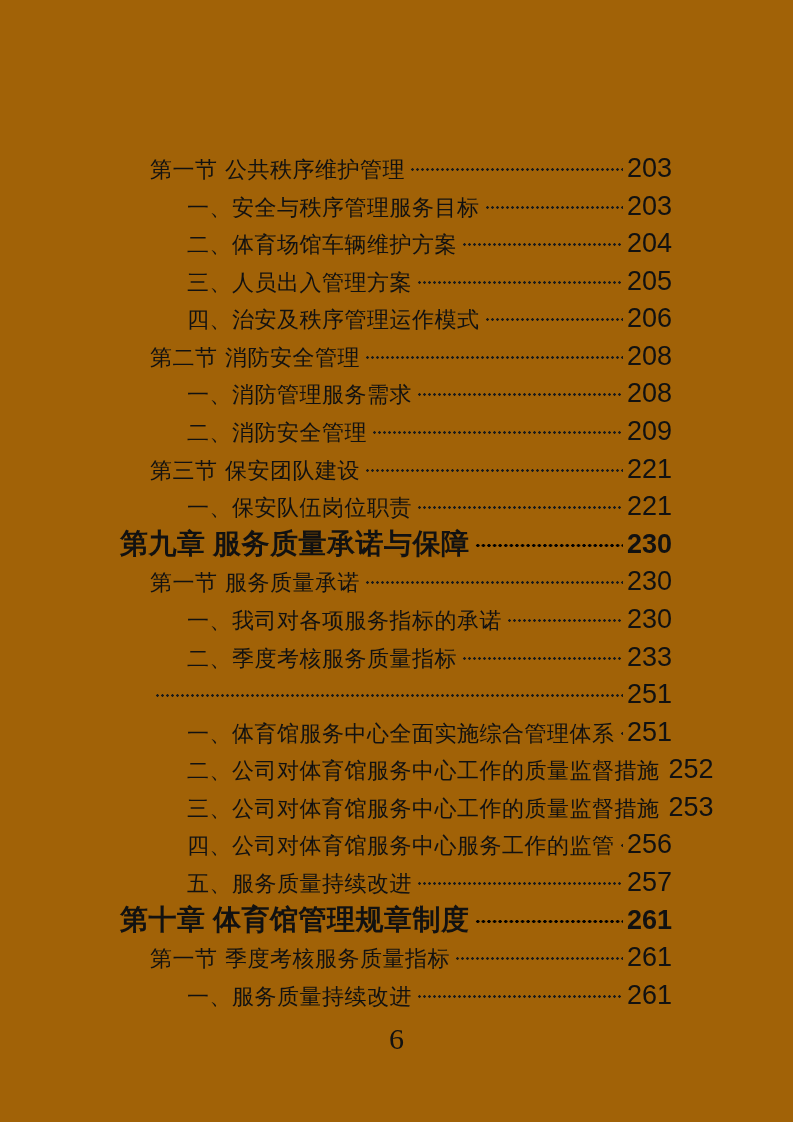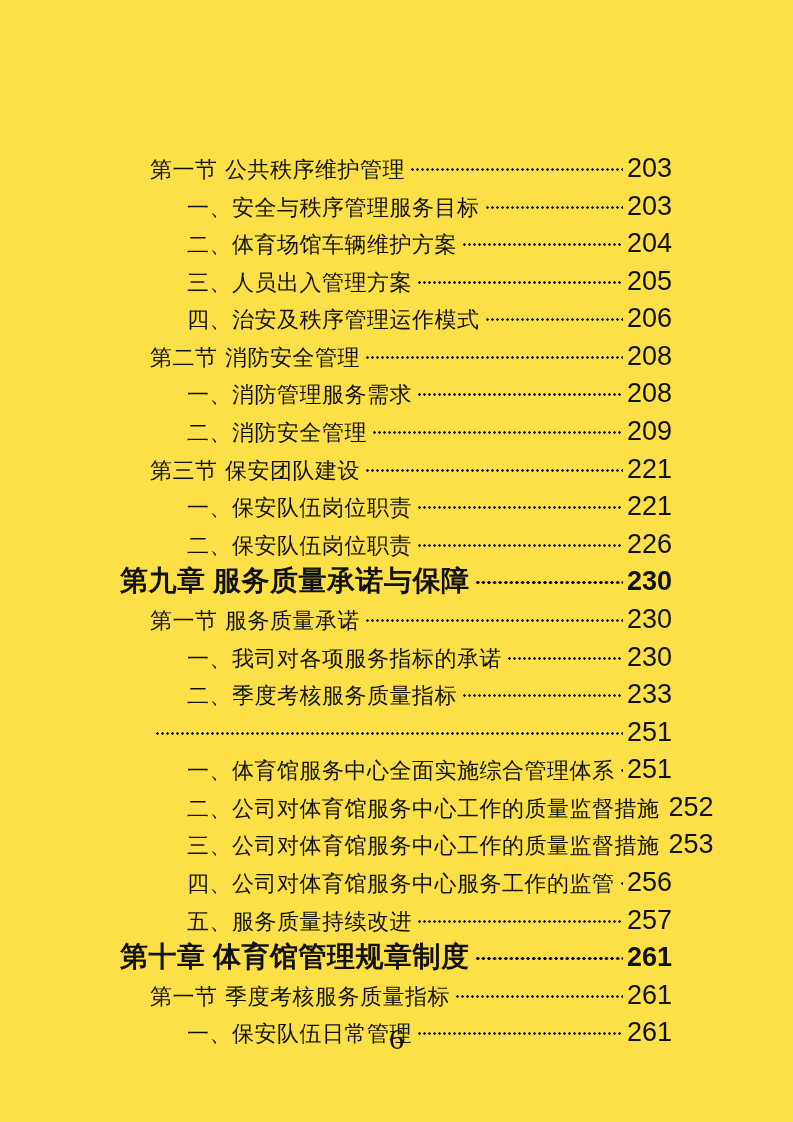--- a/index.html
+++ b/index.html
@@ -5,21 +5,21 @@
   html, body {
     margin: 0;
     padding: 0;
     background: #e8e8e8;
   }
   .doc-page {
     position: relative;
     width: 793px;
     height: 1122px;
     margin: 0 auto;
-    background: #fde047;
+    background: #a16207;
     overflow: hidden;
     font-family: "DejaVu Serif", "Liberation Serif", serif;
     color: #111111;
   }
   .toc {
     padding: 106px 121px 0 120px; 
   }
   .toc-row {
     display: flex;
     align-items: baseline;
@@ -127,25 +127,20 @@
     <div class="toc-row level-section">
       <span class="title">第三节 保安团队建设</span>
       <span class="dots"></span>
       <span class="page">221</span>
     </div>
     <div class="toc-row level-item">
       <span class="title">一、保安队伍岗位职责</span>
       <span class="dots"></span>
       <span class="page">221</span>
     </div>
-    <div class="toc-row level-item">
-      <span class="title">二、保安队伍岗位职责</span>
-      <span class="dots"></span>
-      <span class="page">226</span>
-    </div>
     <div class="toc-row level-chapter">
       <span class="title">第九章 服务质量承诺与保障</span>
       <span class="dots"></span>
       <span class="page">230</span>
     </div>
     <div class="toc-row level-section">
       <span class="title">第一节 服务质量承诺</span>
       <span class="dots"></span>
       <span class="page">230</span>
     </div>
@@ -192,21 +187,21 @@
       <span class="title">第十章 体育馆管理规章制度</span>
       <span class="dots"></span>
       <span class="page">261</span>
     </div>
     <div class="toc-row level-section">
       <span class="title">第一节 季度考核服务质量指标</span>
       <span class="dots"></span>
       <span class="page">261</span>
     </div>
     <div class="toc-row level-item">
-      <span class="title">一、保安队伍日常管理</span>
+      <span class="title">一、服务质量持续改进</span>
       <span class="dots"></span>
       <span class="page">261</span>
     </div>
 
   </div>
 
   <div class="footer">6</div>
 </div>
 
 </body></html>

